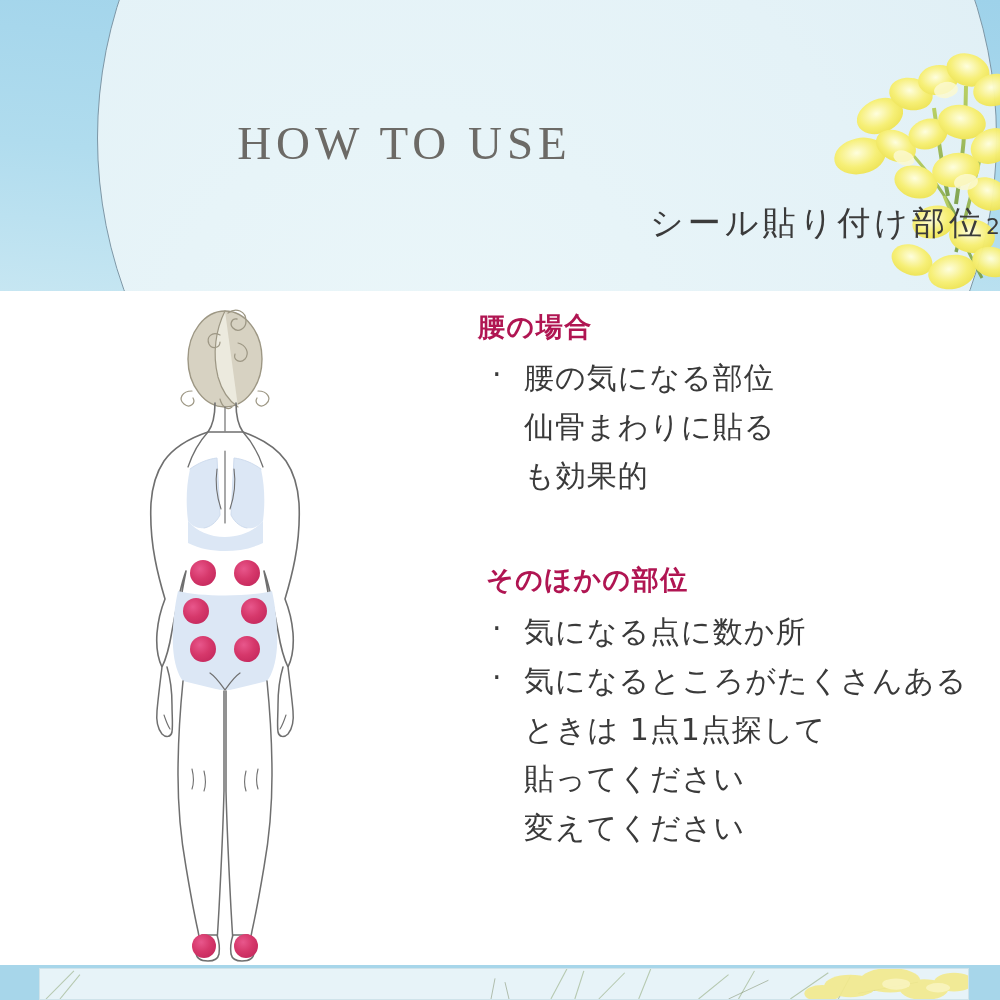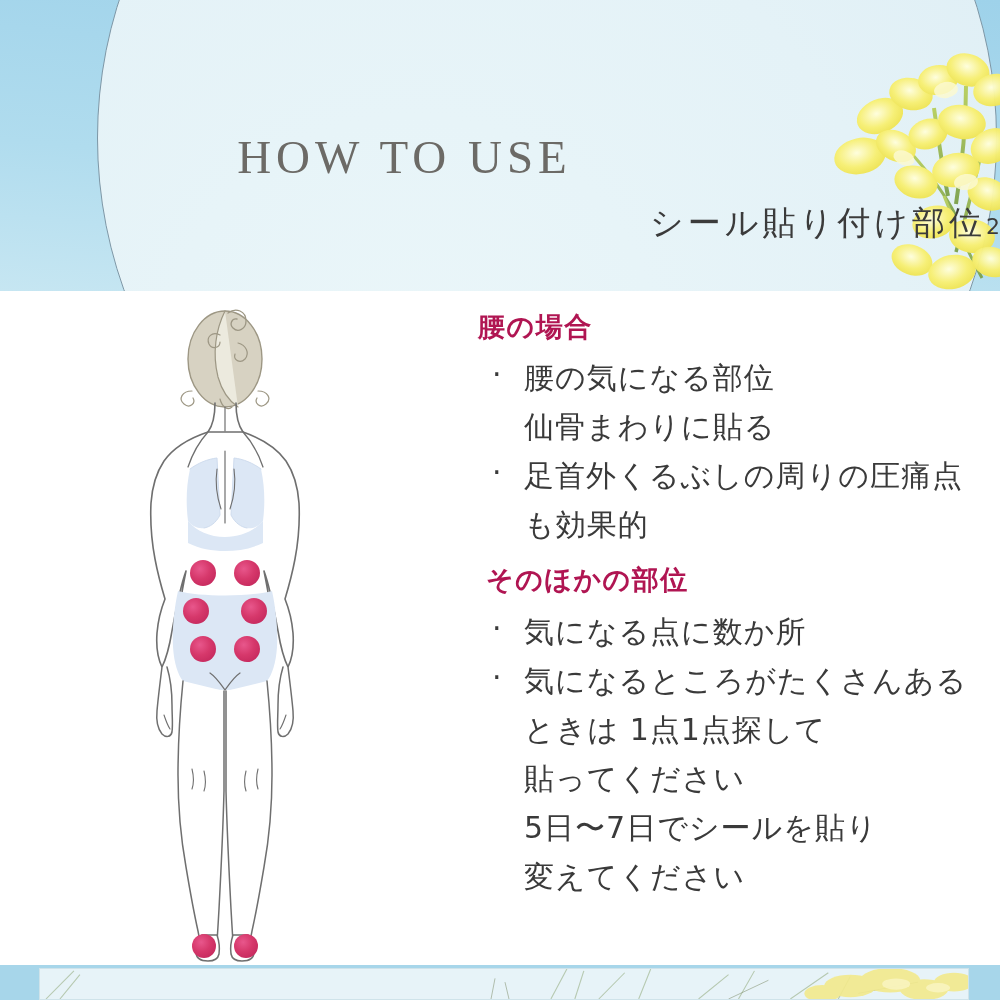--- a/index.html
+++ b/index.html
@@ -22,21 +22,21 @@
   
   .arch{
     position:absolute;left:97px;top:-312px;width:900px;height:900px;
     border-radius:50%;
     background:radial-gradient(circle at 35% 75%, #eaf6f9 0%, #e4f2f7 55%, #dcedf4 100%);
     border:1.2px solid #7e97a6;
     box-sizing:border-box;
   }
   .header-texts{position:absolute;left:0;top:0;width:1000px;height:291px;}
   .title-en{
-    position:absolute;left:0;top:134px;width:809px;text-align:center;
+    position:absolute;left:0;top:120px;width:809px;text-align:center;
     font-family:"Liberation Serif","DejaVu Serif",serif;
     font-size:47px;letter-spacing:5px;color:#6c6a66;line-height:1;
     font-weight:400;
   }
   .title-jp{
     position:absolute;left:0;top:206px;width:1000px;text-align:right;
     font-family:"DejaVu Sans","Liberation Sans",sans-serif;
     font-size:33px;letter-spacing:4px;color:#3b3b3b;line-height:1;font-weight:400;
   }
   .title-jp .sup{font-size:22px;vertical-align:baseline;letter-spacing:0;}
@@ -289,32 +289,30 @@
       </svg>
     </div>
 
     <div class="txt-col">
 
       <div class="sec-head sec1-head">腰の場合</div>
 
       <div class="bullets sec1-b">
         <div class="bline first">腰の気になる部位</div>
         <div class="bline">仙骨まわりに貼る</div>
-        <div class="bline first">足首外くるぶしの周りの圧痛点</div>
         <div class="bline">も効果的</div>
       </div>
 
       <div class="sec-head sec2-head">そのほかの部位</div>
 
       <div class="bullets sec2-b">
         <div class="bline first">気になる点に数か所</div>
         <div class="bline first">気になるところがたくさんある</div>
         <div class="bline">ときは 1点1点探して</div>
         <div class="bline">貼ってください</div>
-        <div class="bline">5日〜7日でシールを貼り</div>
         <div class="bline">変えてください</div>
       </div>
 
     </div>
   </div>
 
   <div class="bottom">
     <div class="bottom-inset">
       <svg viewBox="0 0 930 32" preserveAspectRatio="none">
         <rect x="0" y="0" width="930" height="32" fill="#e7f3f8"></rect>

